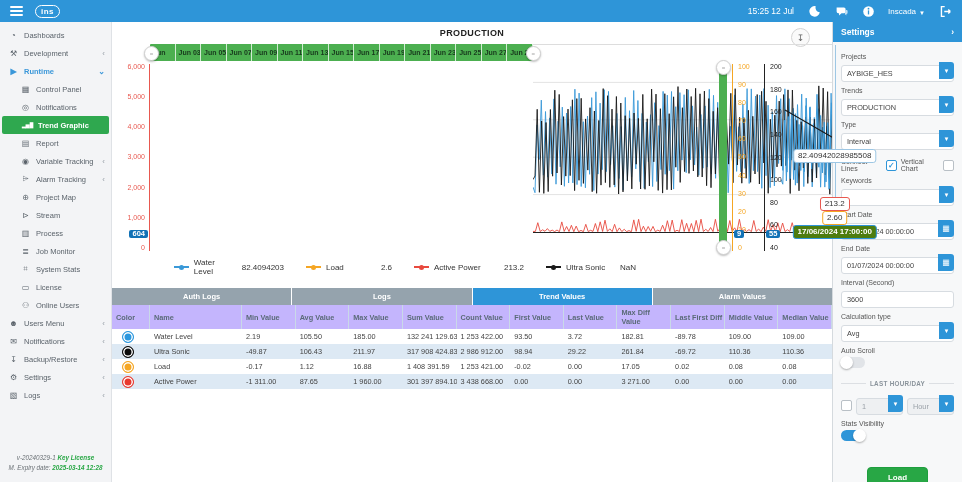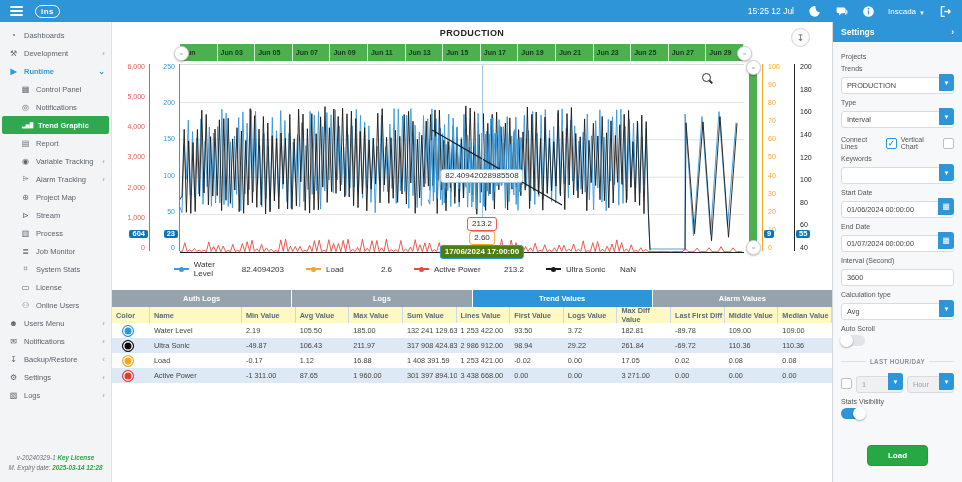--- a/index.html
+++ b/index.html
@@ -40,21 +40,21 @@
   .axis{position:relative;height:187px;display:flex;flex-direction:column;justify-content:space-between;font-size:7px;box-sizing:border-box}
   .axis span{line-height:6px}
   .ax-red{width:34px;text-align:right;color:#e8584f;padding-right:4px;border-right:1.5px solid #e8584f}
   .ax-blue{width:30px;text-align:right;color:#3a99d8;padding-right:4px;border-right:1.5px solid #3a99d8}
   .ax-orange{width:32px;color:#f5a623;padding-left:5px;border-left:1.5px solid #f5a623}
   .ax-black{width:34px;color:#222;padding-left:5px;border-left:1.5px solid #222}
   .axis-badge{position:absolute;bottom:13px;background:#1272b6;color:#fff;font-size:7.5px;font-weight:bold;padding:1px 3px;border-radius:2px;line-height:8px}
   .ax-red .axis-badge,.ax-blue .axis-badge{right:1px}
   .ax-orange .axis-badge,.ax-black .axis-badge{left:1px}
 
-  .plot-col{width:564px;display:flex;flex-direction:column}
+  .plot-col{width:564px;display:flex;}
   .navigator{position:relative;height:17px;background:#4caf50;display:flex;margin-bottom:3px;border-radius:1px}
   .nav-cell{flex:1;display:flex;align-items:center;justify-content:flex-start;padding-left:3px;font-size:7px;font-weight:bold;color:#17381c;border-right:1px solid rgba(255,255,255,.75);box-sizing:border-box;overflow:hidden;white-space:nowrap}
   .nav-cell:last-child{border-right:none}
   .drag-handle{position:absolute;width:13px;height:13px;background:#fff;border:1px solid #d0d0d0;border-radius:50%;top:2px;box-shadow:0 1px 2px rgba(0,0,0,.25);display:flex;align-items:center;justify-content:center;font-size:6px;color:#aaa;cursor:ew-resize;z-index:3}
   .drag-handle::after{content:"="}
   .nav-left{left:-6px}.nav-right{right:-8px}
 
   .plot{position:relative;width:564px;height:187px;border-top:1px solid #ddd;border-bottom:1.5px solid #222;box-sizing:content-box}
   .plot svg{display:block}
   .crosshair{position:absolute;left:302px;top:0;width:1px;height:187px;background:#9ec7e4;z-index:1}
@@ -80,21 +80,21 @@
   .lg-marker::after{content:"";position:absolute;left:5px;top:-1.5px;width:5px;height:5px;border-radius:50%;background:inherit}
   .lg-name{margin-right:6px}
   .lg-val{margin-left:auto;padding-right:22px}
 
   
   .tablewrap{margin-top:12px}
   .tabs{display:flex;gap:1px;height:17px}
   .tab{flex:1;background:#95a3ad;color:#fff;font-size:7.5px;font-weight:bold;display:flex;align-items:center;justify-content:center;cursor:pointer}
   .tab.active{background:#2e95d8}
   .tgrid{display:grid;grid-template-columns:38px 92px repeat(11,1fr);font-size:7.3px}
-  .tgrid .hc{background:#fef9c3;color:#5a6a78;font-weight:bold;height:16px;display:flex;align-items:center;padding-left:4px;border-right:1px solid #c9d9e8;box-sizing:border-box}
+  .tgrid .hc{background:#c4b5fd;color:#5a6a78;font-weight:bold;height:24px;display:flex;align-items:center;padding-left:4px;border-right:1px solid #c9d9e8;box-sizing:border-box}
   .tgrid .c{height:15px;display:flex;align-items:center;padding-left:4px;color:#444;box-sizing:border-box;white-space:nowrap;overflow:hidden}
   .tgrid .r0{background:#fff}
   .tgrid .r1{background:#dde9f4}
   .dot{width:10px;height:10px;border-radius:50%;box-shadow:inset 0 0 0 1.5px #fff;margin-left:6px}
 
   
   .settings{position:absolute;right:0;top:22px;bottom:0;width:130px;background:#f7f8f9;border-left:1px solid #d5dade;box-sizing:border-box}
   .set-head{height:20px;background:#2e95d8;color:#fff;display:flex;align-items:center;font-size:8.5px;font-weight:bold;padding:0 8px;justify-content:space-between}
   .set-body{padding:6px 8px}
   .fl{font-size:7px;color:#555;margin:5px 0 2px}
@@ -272,29 +272,20 @@
         <div class="axis ax-red" id="axis-red">
             <span>6,000</span>
             <span>5,000</span>
             <span>4,000</span>
             <span>3,000</span>
             <span>2,000</span>
             <span>1,000</span>
             <span>0</span>
             <span class="axis-badge">604</span>
           </div>
-        <div class="axis ax-blue" id="axis-blue">
-            <span>250</span>
-            <span>200</span>
-            <span>150</span>
-            <span>100</span>
-            <span>50</span>
-            <span>0</span>
-            <span class="axis-badge">23</span>
-          </div>
       </div>
 
       <div class="plot-col">
         <div class="navigator" id="navigator">
           <div class="drag-handle nav-left"></div>
           <div class="nav-cell">Jun</div>
             <div class="nav-cell">Jun 03</div>
             <div class="nav-cell">Jun 05</div>
             <div class="nav-cell">Jun 07</div>
             <div class="nav-cell">Jun 09</div>
@@ -393,23 +384,23 @@
           <div class="tab active">Trend Values</div>
           <div class="tab">Alarm Values</div>
         </div>
       <div class="tgrid" id="tgrid">
           <div class="hc">Color</div>
           <div class="hc">Name</div>
           <div class="hc">Min Value</div>
           <div class="hc">Avg Value</div>
           <div class="hc">Max Value</div>
           <div class="hc">Sum Value</div>
-          <div class="hc">Lines Value</div>
+          <div class="hc">Count Value</div>
           <div class="hc">First Value</div>
-          <div class="hc">Logs Value</div>
+          <div class="hc">Last Value</div>
           <div class="hc">Max Diff Value</div>
           <div class="hc">Last First Diff</div>
           <div class="hc">Middle Value</div>
           <div class="hc">Median Value</div>
           <div class="c r0">
             <span class="dot" style="background: rgb(43, 151, 222); border: 1px solid rgb(43, 151, 222);"></span>
           </div>
           <div class="c r0">Water Level</div>
           <div class="c r0">2.19</div>
           <div class="c r0">105.50</div>
@@ -471,20 +462,24 @@
     </div>
   </main>
 
   <aside class="settings">
     <div class="set-head">
       <span>Settings</span>
       <span>›</span>
     </div>
     <div class="set-body">
       <div class="fl">Projects</div>
+      <div class="field">
+        <input class="sv" readonly="" value="AYBIGE_HES" style="">
+        <span class="dd-btn">▼</span>
+      </div>
 
       <div class="fl">Trends</div>
       <div class="field">
         <input class="sv" readonly="" value="PRODUCTION" style="">
         <span class="dd-btn">▼</span>
       </div>
 
       <div class="fl">Type</div>
       <div class="field">
         <input class="sv" readonly="" value="Interval" style="">

